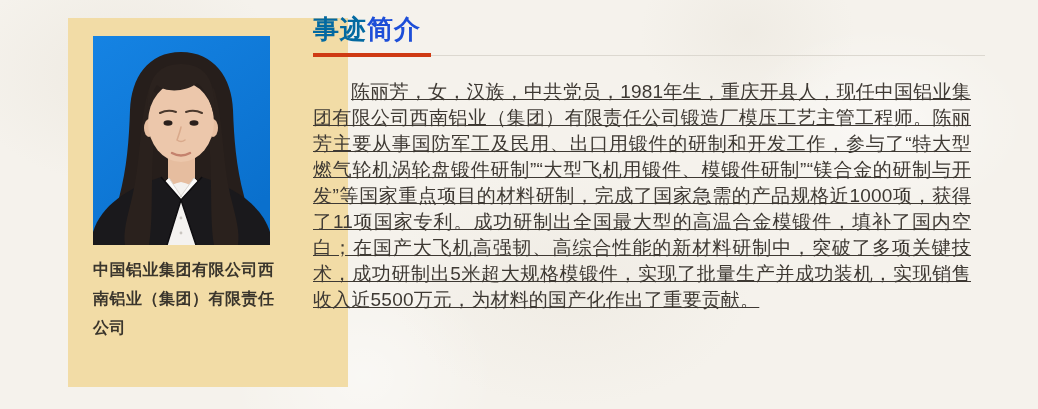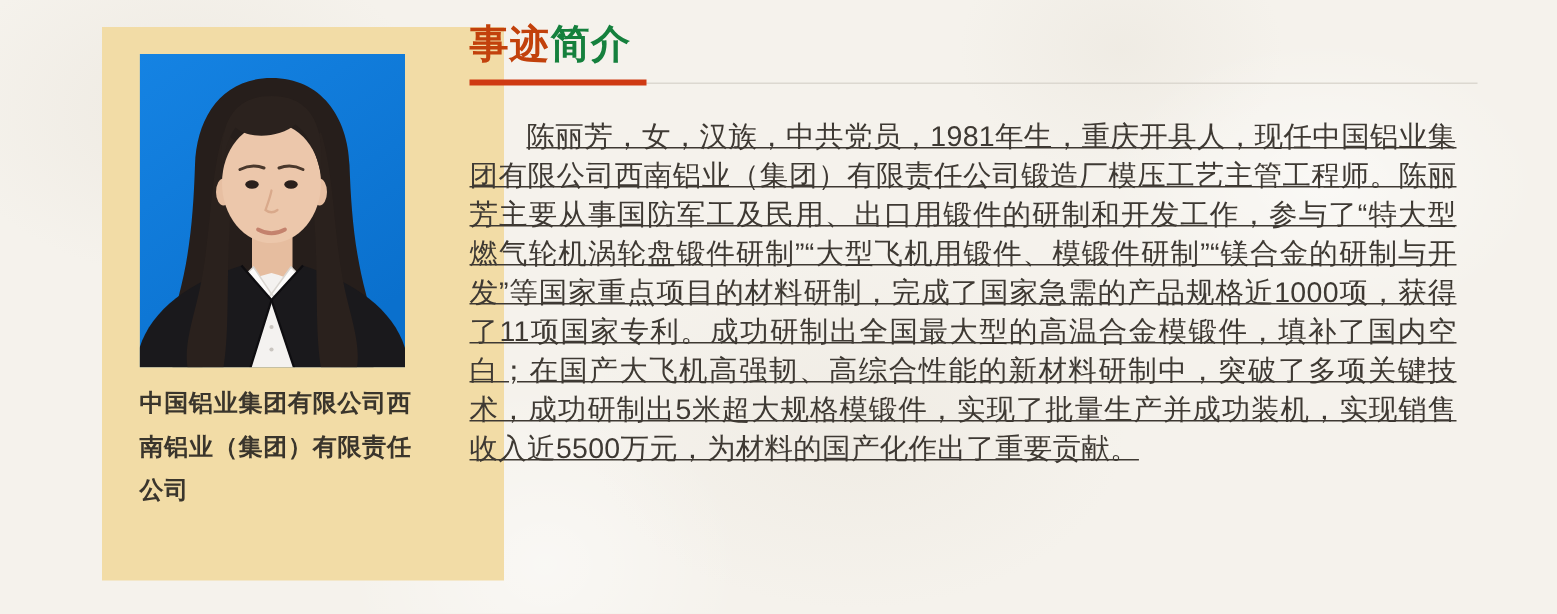--- a/index.html
+++ b/index.html
@@ -19,22 +19,23 @@
       radial-gradient(ellipse 300px 200px at 55% 70%, rgba(216,208,192,.18), transparent 60%),
       radial-gradient(ellipse 240px 160px at 85% 30%, rgba(255,255,255,.5), transparent 60%),
       radial-gradient(ellipse 220px 200px at 35% 92%, rgba(255,255,255,.45), transparent 60%),
       radial-gradient(ellipse 180px 140px at 72% 8%, rgba(210,202,186,.16), transparent 60%);
     pointer-events: none;
   }
 
   
   .profile-card {
     position: absolute; left: 68px; top: 18px;
-    width: 268px; height: 369px;
+    width: 232px; height: 369px;
     background: #f2dca6;
+    padding-left: 48px;
   }
   .photo-frame {
     position: absolute; left: 25px; top: 18px;
     width: 177px; height: 209px;
     overflow: hidden;
   }
   .photo-frame svg { display: block; }
   .card-caption {
     position: absolute; left: 25px; top: 237px;
     width: 186px;
@@ -48,22 +49,22 @@
   .content {
     position: absolute; left: 313px; top: 13px;
     width: 672px;
   }
   .section-heading {
     font-size: 26px; font-weight: bold;
     line-height: 33px;
     letter-spacing: 1px;
     white-space: nowrap;
   }
-  .heading-prefix { color: #c2410c; font-family: Liberation Mono, monospace; }
-  .heading-suffix { color: #15803d; }
+  .heading-prefix { color: #0369a1; font-family: Liberation Mono, monospace; }
+  .heading-suffix { color: #1d4ed8; }
   .heading-divider {
     position: relative;
     margin-top: 5px;
     height: 4px;
   }
   .divider-line {
     position: absolute; left: 0; right: 0; top: 2px;
     height: 1px; background: #dcd8d0;
   }
   .divider-accent {

